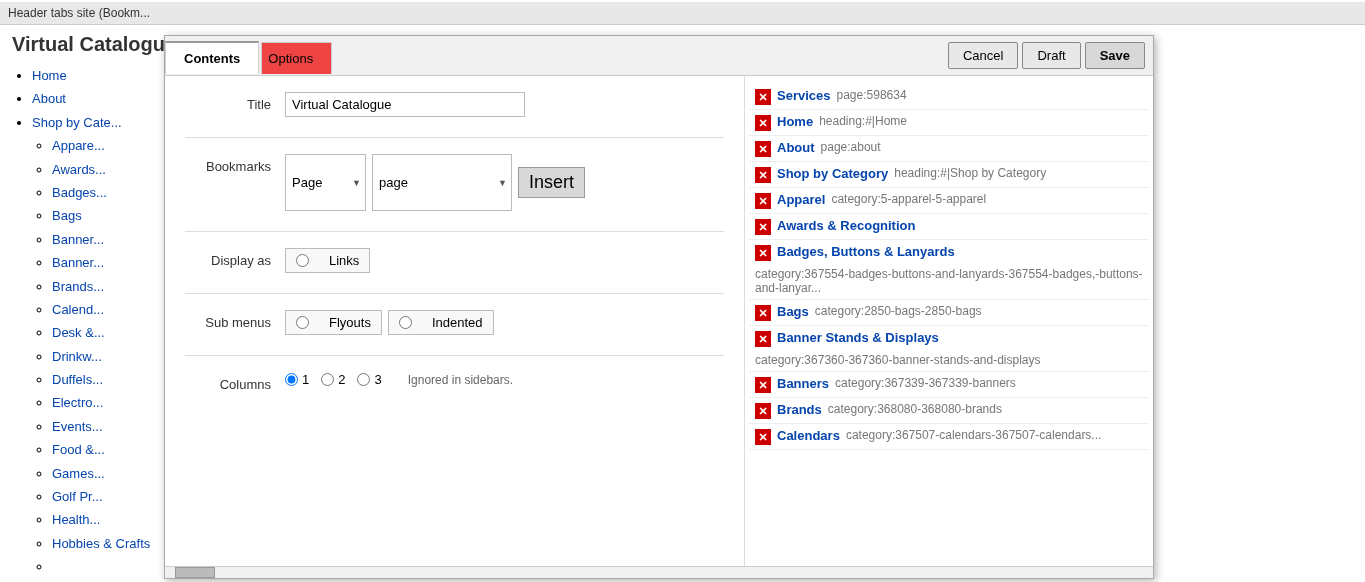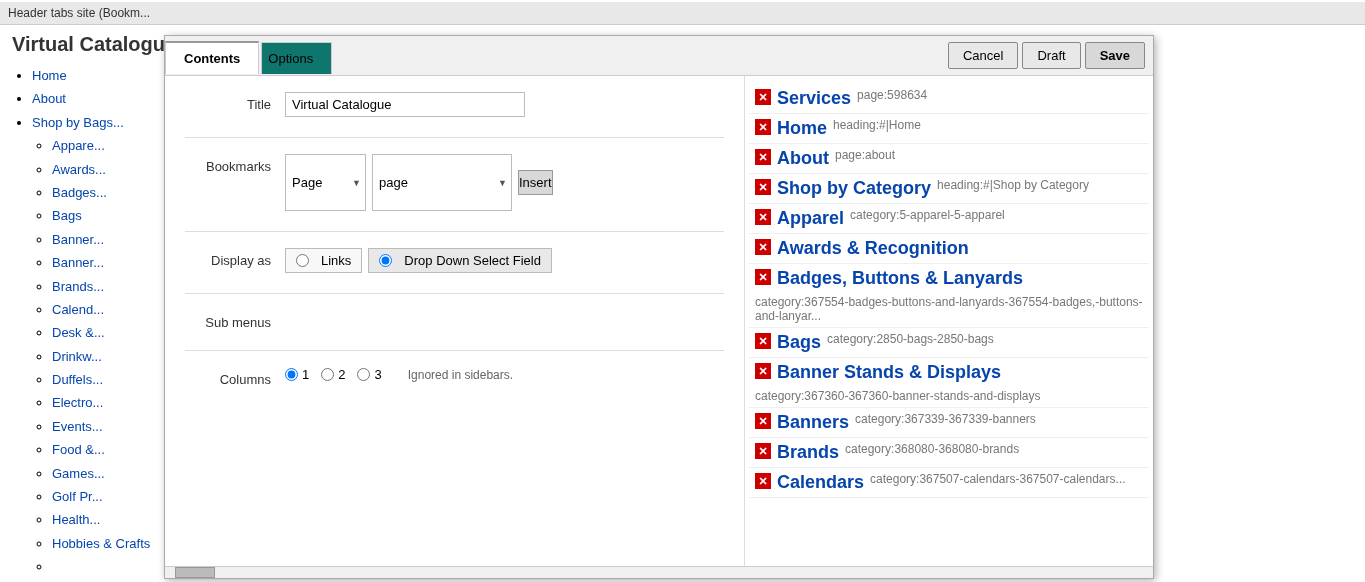--- a/index.html
+++ b/index.html
@@ -88,21 +88,21 @@
       margin-top: 4px;
     }
 
     .modal-tab.active {
       background: #fff;
       border-top: 2px solid #999;
       font-weight: bold;
     }
 
     .modal-tab.inactive {
-      background: #0f766e;
+      background: #ef4444;
       padding-left: 6px;
     }
 
     .modal-actions {
       display: flex;
       gap: 4px;
       padding: 6px 8px;
     }
 
     .btn {
@@ -193,42 +193,42 @@
       font-size: 9px;
       position: absolute;
       right: 5px;
       top: 50%;
       transform: translateY(-50%);
       pointer-events: none;
       color: #555;
     }
 
     .btn-insert {
-      padding: 4px 0;
+      padding: 4px 10px;
       background: #d8d8d8;
       border: 1px solid #999;
-      font-size: 13px;
+      font-size: 18px;
       cursor: pointer;
     }
 
     .radio-option {
       display: flex;
       align-items: center;
       gap: 4px;
       cursor: pointer;
     }
 
     .radio-option-bordered {
       border: 1px solid #bbb;
       padding: 4px 10px;
       background: #f8f8f8;
       cursor: pointer;
       display: flex;
       align-items: center;
-      gap: 12px;
+      gap: 20px;
     }
 
     .radio-option-bordered.selected {
       background: #e8e8e8;
     }
 
     .columns-row {
       display: flex;
       align-items: center;
       gap: 12px;
@@ -274,21 +274,21 @@
       display: flex;
       align-items: center;
       justify-content: center;
       flex-shrink: 0;
       margin-top: 1px;
     }
 
     .bookmark-name {
       font-weight: bold;
       color: #0645ad;
-      font-size: 18px;
+      font-size: 13px;
       flex-shrink: 0;
     }
 
     .bookmark-path {
       color: #777;
       font-size: 12px;
       word-break: break-all;
     }
 
     
@@ -325,21 +325,21 @@
 <div class="bg-page">
   <div class="top-bar" style="margin-top:2px;">
     <span>Header tabs site (Bookm...</span>
   </div>
   <div class="bg-content">
     <div class="bg-title">Virtual Catalogue</div>
     <div class="bg-nav">
       <ul>
         <li><a>Home</a></li>
         <li><a>About</a></li>
-        <li><a>Shop by Bags...</a>
+        <li><a>Shop by Cate...</a>
           <ul>
             <li><a>Appare...</a></li>
             <li><a>Awards...</a></li>
             <li><a>Badges...</a></li>
             <li><a>Bags</a></li>
             <li><a>Banner...</a></li>
             <li><a>Banner...</a></li>
             <li><a>Brands...</a></li>
             <li><a>Calend...</a></li>
             <li><a>Desk &amp;...</a></li>
@@ -409,31 +409,37 @@
 
       <hr class="separator-line">
 
       <div class="form-row">
         <div class="form-label">Display as</div>
         <div class="form-control-group">
           <label class="radio-option-bordered">
             <input type="radio" name="display_as" style="">
             <span>Links</span>
           </label>
-          <label class="radio-option-bordered selected">
-            <input type="radio" name="display_as" checked="" style="">
-            <span>Drop Down Select Field</span>
-          </label>
         </div>
       </div>
 
       <hr class="separator-line">
 
       <div class="form-row">
         <div class="form-label">Sub menus</div>
+        <div class="form-control-group">
+          <label class="radio-option-bordered">
+            <input type="radio" name="submenus" style="">
+            <span>Flyouts</span>
+          </label>
+          <label class="radio-option-bordered">
+            <input type="radio" name="submenus" style="">
+            <span>Indented</span>
+          </label>
+        </div>
       </div>
 
       <hr class="separator-line">
 
       <div class="form-row">
         <div class="form-label">Columns</div>
         <div class="form-control-group">
           <div class="columns-row">
             <label class="radio-option">
               <input type="radio" name="columns" checked="" style="">

